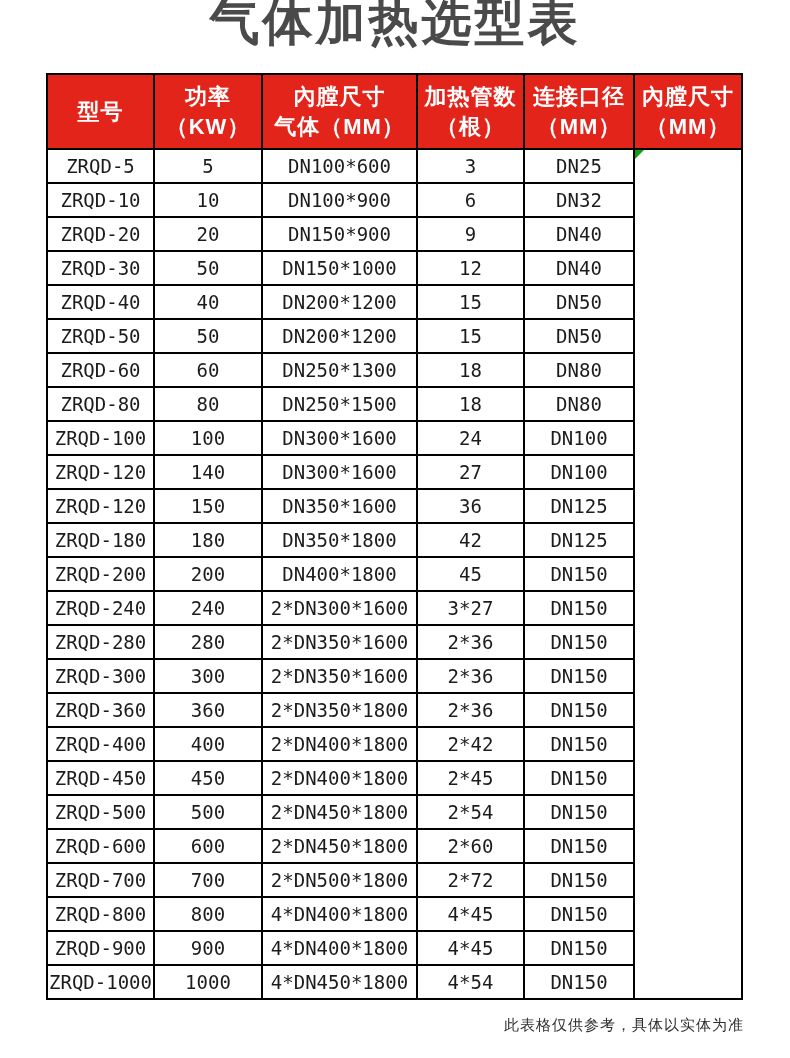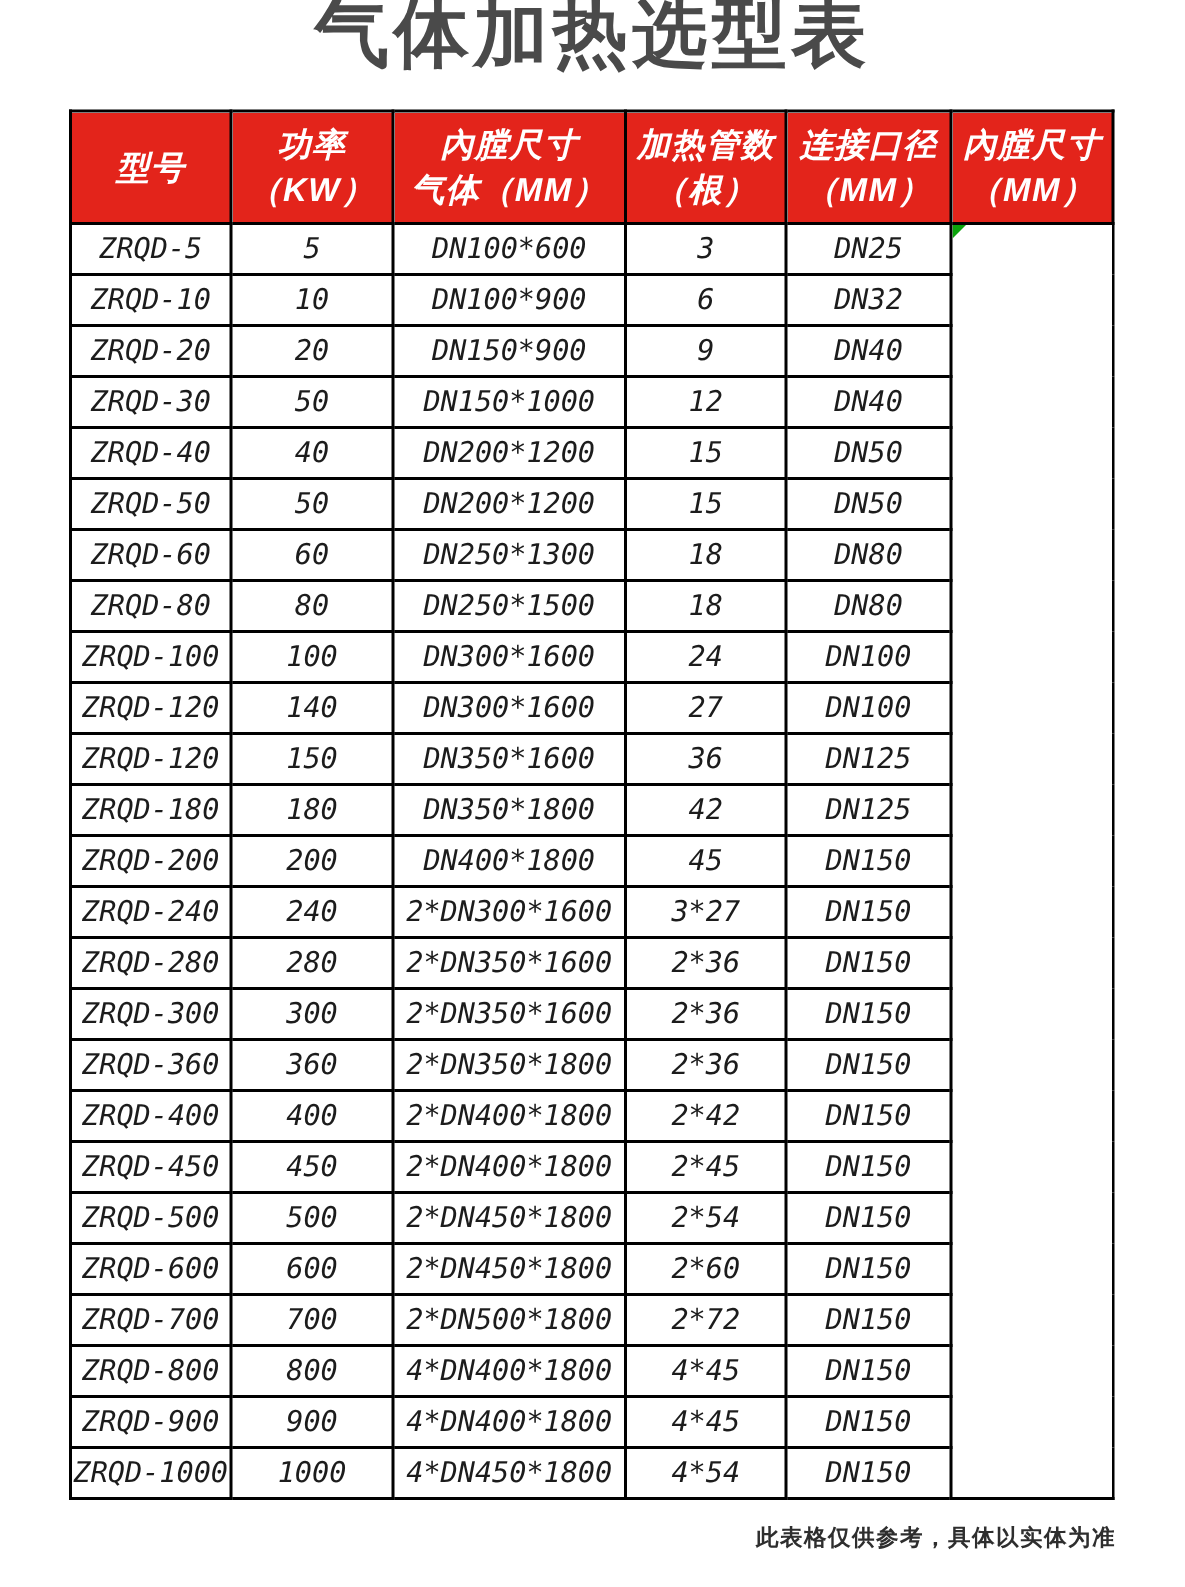--- a/index.html
+++ b/index.html
@@ -26,21 +26,20 @@
     font-weight: bold;
     color: #4a4a4a;
     letter-spacing: 3px;
   }
   table.selection-table {
     position: absolute;
     left: 46px;
     top: 73px;
     border-collapse: collapse;
     table-layout: fixed;
-    font-style: italic;
   }
   .selection-table col.c-model   { width: 107px; }
   .selection-table col.c-power   { width: 108px; }
   .selection-table col.c-chamber { width: 155px; }
   .selection-table col.c-tubes   { width: 107px; }
   .selection-table col.c-conn    { width: 110px; }
   .selection-table col.c-drain   { width: 108px; }
   .selection-table th,
   .selection-table td {
     border: 2px solid #000000;
@@ -77,21 +76,21 @@
     width: 0;
     height: 0;
     border-top: 9px solid #0ba30b;
     border-right: 9px solid transparent;
   }
   .footnote {
     position: absolute;
     top: 1016px;
     right: 46px;
     font-size: 15px;
-    font-weight: bold;
+    font-weight: normal;
     color: #2e2e2e;
     letter-spacing: 1px;
     margin-left: 44px;
   }
 </style>
 </head>
 <body>
 
 <h1 class="page-title">气体加热选型表</h1>
 

